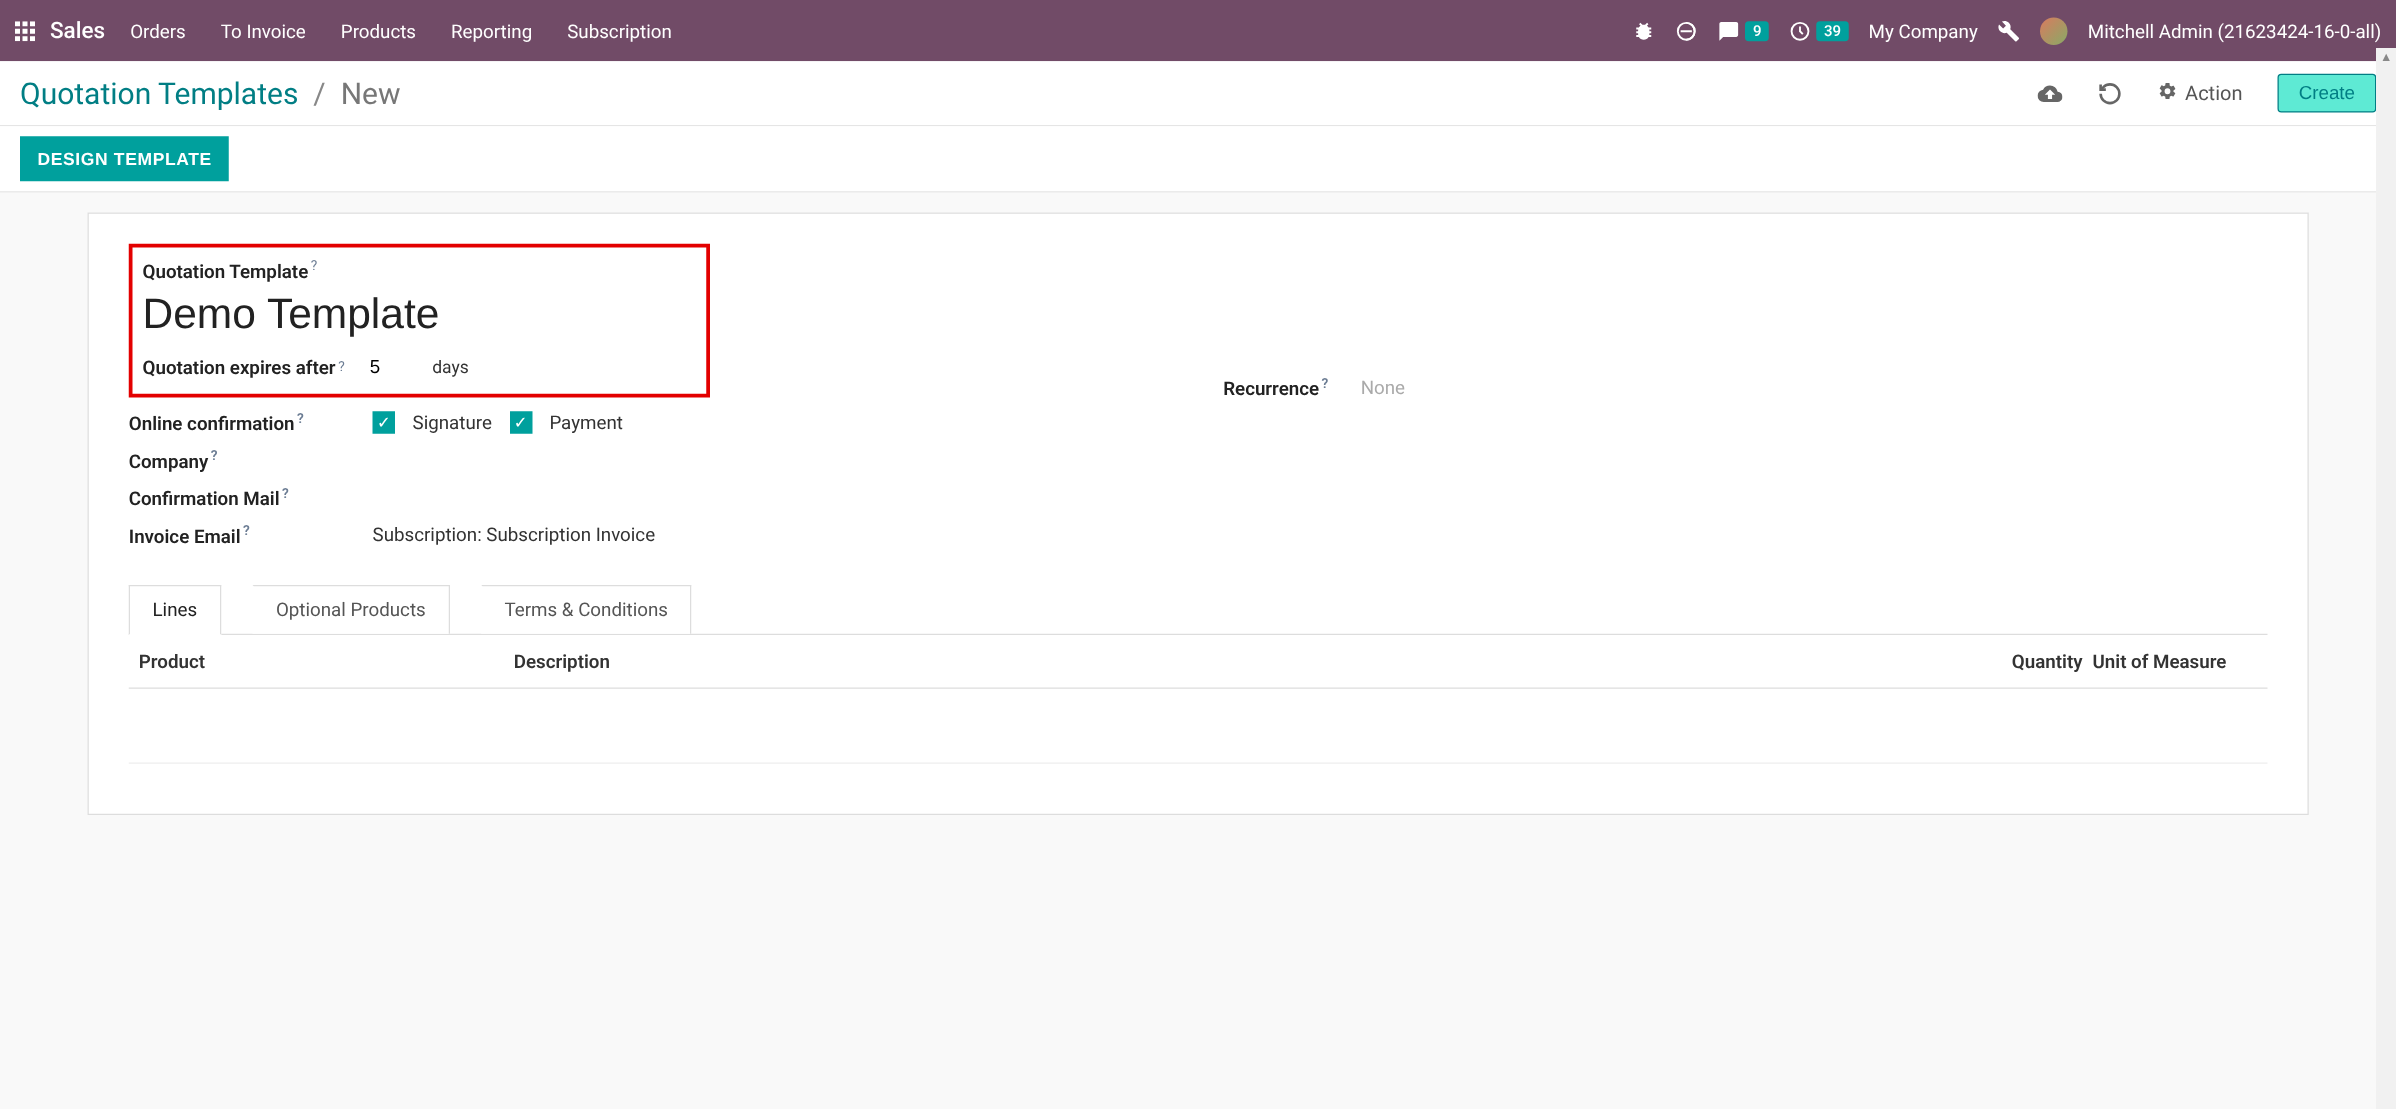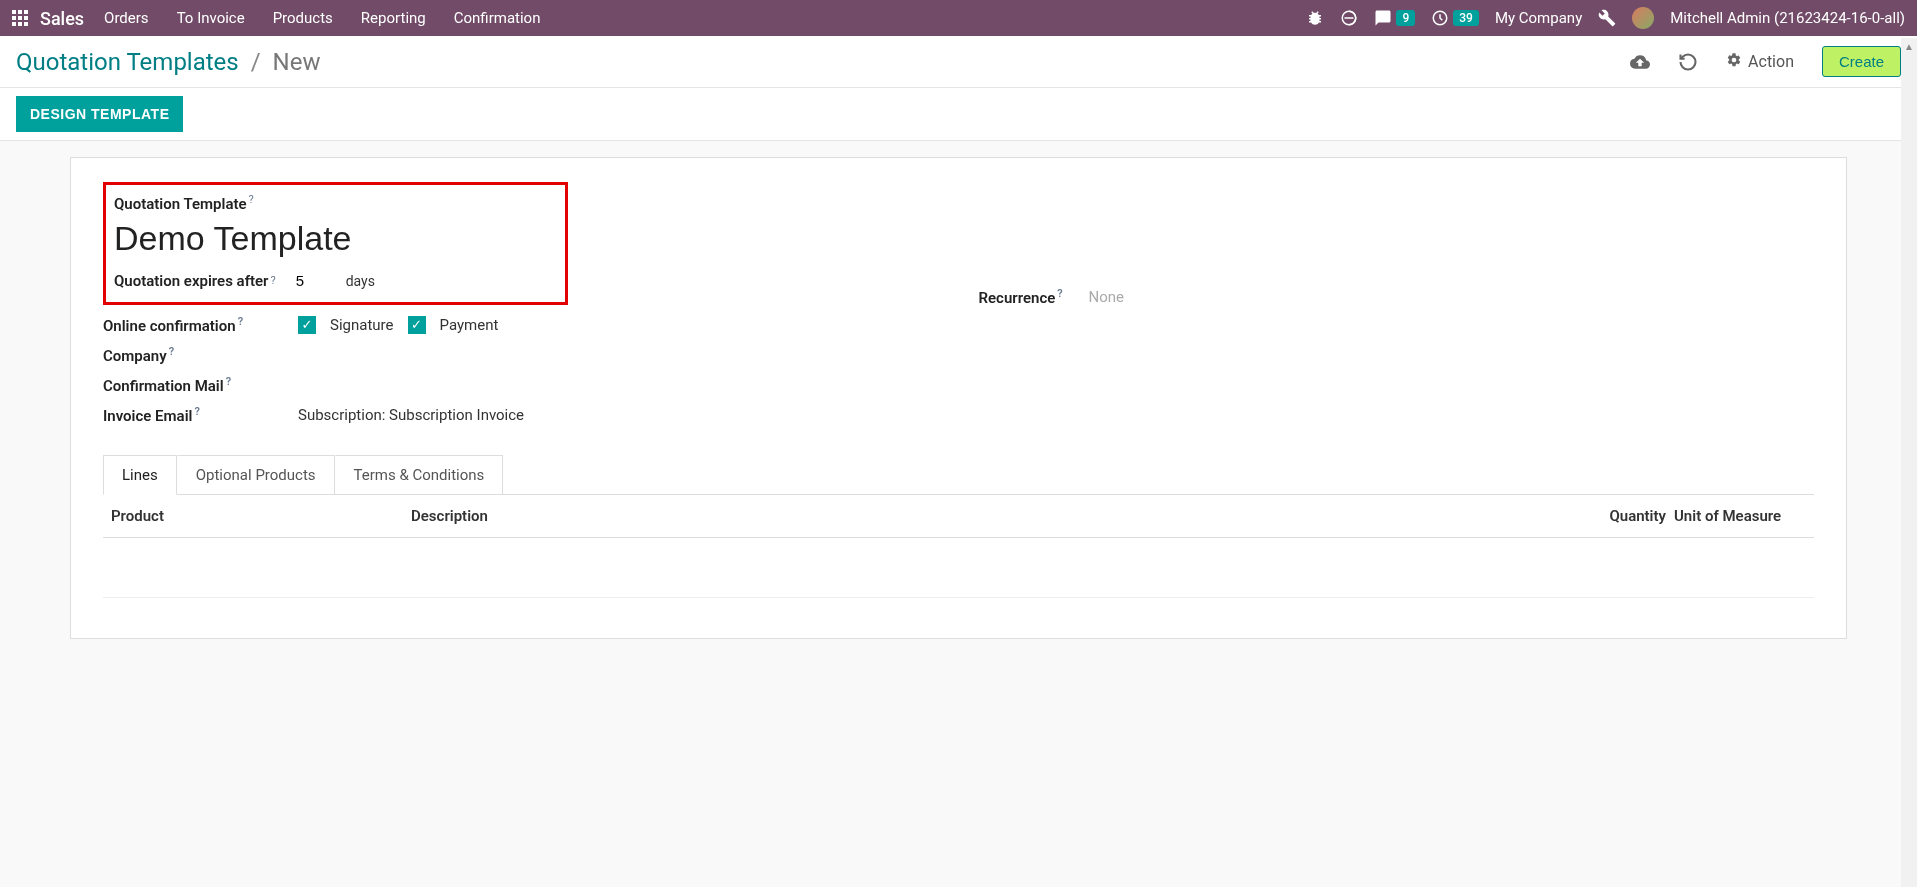--- a/index.html
+++ b/index.html
@@ -1,19 +1,19 @@
 <!DOCTYPE html>
 <html><head>
 <meta charset="utf-8">
 <style>
 * { box-sizing: border-box; margin: 0; padding: 0; }
 body { font-family: -apple-system, BlinkMacSystemFont, "Segoe UI", Roboto, Helvetica, Arial, sans-serif; font-size: 14px; color: #333; background: #f9f9f9; overflow-x: hidden; }
 
 
-.navbar { background: #714b67; color: #fff; display: flex; align-items: center; height: 36px; padding: 0 12px; }
+.navbar { background: #714b67; color: #fff; display: flex; align-items: center; height: 49px; padding: 0 12px; }
 .navbar .apps-icon { margin-right: 12px; cursor: pointer; display:flex; align-items:center; }
 .navbar .brand { font-size: 18px; font-weight: 500; margin-right: 20px; }
 .navbar .menu { display: flex; gap: 28px; }
 .navbar .menu-item { color: #fff; font-size: 15px; cursor: pointer; }
 .navbar .right { margin-left: auto; display: flex; align-items: center; gap: 16px; }
 .navbar .right .iconbtn { cursor: pointer; display:flex; align-items:center; }
 .navbar .badge-wrap { display: inline-flex; align-items: center; cursor: pointer; gap:4px; }
 .navbar .badge { background: #00a09d; color: #fff; font-size: 12px; padding: 1px 6px; border-radius: 3px; font-weight:500; }
 .navbar .company { font-size: 15px; }
 .navbar .avatar { width: 22px; height: 22px; border-radius: 50%; background: linear-gradient(135deg,#d97b5f,#8a6); display:inline-block; }
@@ -21,21 +21,21 @@
 
 
 .actionbar { background: #fff; display: flex; align-items: center; padding: 10px 16px; border-bottom: 1px solid #e5e5e5; }
 .breadcrumb { font-size: 24px; }
 .breadcrumb .link { color: #017e84; cursor: pointer; }
 .breadcrumb .sep { color: #888; margin: 0 6px; }
 .breadcrumb .current { color: #777; }
 .actionbar .right { margin-left: auto; display: flex; align-items: center; gap: 28px; }
 .actionbar .iconbtn { color: #555; cursor: pointer; font-size: 18px; }
 .actionbar .action-btn { color: #555; display: inline-flex; align-items: flex-start; gap: 6px; font-size: 16px; cursor: pointer; }
-.actionbar .create-btn { border: 1px solid #017e84; color: #017e84; background: #bef264; padding: 6px 16px; font-size: 15px; cursor: pointer; border-radius: 3px; }
+.actionbar .create-btn { border: 1px solid #017e84; color: #017e84; background: #5eead4; padding: 6px 16px; font-size: 15px; cursor: pointer; border-radius: 3px; }
 
 
 .statusrow { background: #fff; padding: 8px 16px; border-bottom: 1px solid #e5e5e5; }
 .design-btn { background: #00a09d; color: #fff; border: none; padding: 10px 14px; font-weight: 700; font-size: 14px; letter-spacing: .5px; cursor: pointer; }
 
 
 .main { padding: 16px 70px; }
 .card { background: #fff; border: 1px solid #ddd; padding: 24px 32px 40px 32px; }
 
 .highlight-box { border: 3px solid #e30000; padding: 8px 8px 12px 8px; display: inline-block; min-width: 350px; }
@@ -51,21 +51,21 @@
 .suffix { color: #333; margin-left: 20px; }
 
 .checkbox { width: 18px; height: 18px; background: #00a09d; display: inline-flex; align-items:center; justify-content:center; color:#fff; font-size:13px; cursor:pointer; }
 .cb-label { font-size: 15px; color: #333; }
 
 .two-col { display: flex; }
 .two-col .left-col { flex: 1; }
 .two-col .right-col { flex: 1; padding-left: 40px; }
 
 
-.tabs { display: flex; margin-top: 20px; border-bottom: 1px solid #ddd; }
+.tabs { display: flex; margin-top: 20px; border-bottom: 1px solid #ddd; gap: 25px; }
 .tab { padding: 10px 18px; font-size: 15px; color: #555; cursor: pointer; border: 1px solid transparent; border-bottom: none; background:#fff; }
 .tab.active { border: 1px solid #ddd; border-bottom: 1px solid #fff; margin-bottom: -1px; color: #222; }
 .tab:not(.active){ border-top:1px solid #ddd; border-right:1px solid #ddd; }
 .tab:not(.active):first-child{ border-left:1px solid #ddd; }
 
 .table-head { display: flex; padding: 12px 8px; border-bottom: 1px solid #ddd; font-weight: 600; font-size: 15px; }
 .col-product { flex: 0 0 300px; }
 .col-desc { flex: 1; }
 .col-qty { flex: 0 0 80px; text-align: right; }
 .col-uom { flex: 0 0 140px; padding-left: 8px; }
@@ -99,21 +99,21 @@
           <rect x="12" y="12" width="4" height="4"></rect>
         </g>
       </svg>
   </span>
   <span class="brand">Sales</span>
   <div class="menu">
     <span class="menu-item">Orders</span>
     <span class="menu-item">To Invoice</span>
     <span class="menu-item">Products</span>
     <span class="menu-item">Reporting</span>
-    <span class="menu-item">Confirmation</span>
+    <span class="menu-item">Subscription</span>
   </div>
   <div class="right">
     <span class="iconbtn">
       <svg width="18" height="18" viewBox="0 0 24 24" fill="#fff">
           <path d="M20 8h-2.81a5.985 5.985 0 00-1.82-1.96l1.63-1.63-1.41-1.41-2.17 2.17C12.96 5.06 12.49 5 12 5s-.96.06-1.42.17L8.41 3 7 4.41l1.63 1.63C7.88 6.55 7.26 7.22 6.81 8H4v2h2.09c-.05.33-.09.66-.09 1v1H4v2h2v1c0 .34.04.67.09 1H4v2h2.81c1.04 1.79 2.97 3 5.19 3s4.15-1.21 5.19-3H20v-2h-2.09c.05-.33.09-.66.09-1v-1h2v-2h-2v-1c0-.34-.04-.67-.09-1H20V8z"></path>
         </svg>
     </span>
     <span class="iconbtn">
       <svg width="18" height="18" viewBox="0 0 24 24" fill="none" stroke="#fff" stroke-width="2">
           <circle cx="12" cy="12" r="9"></circle>

